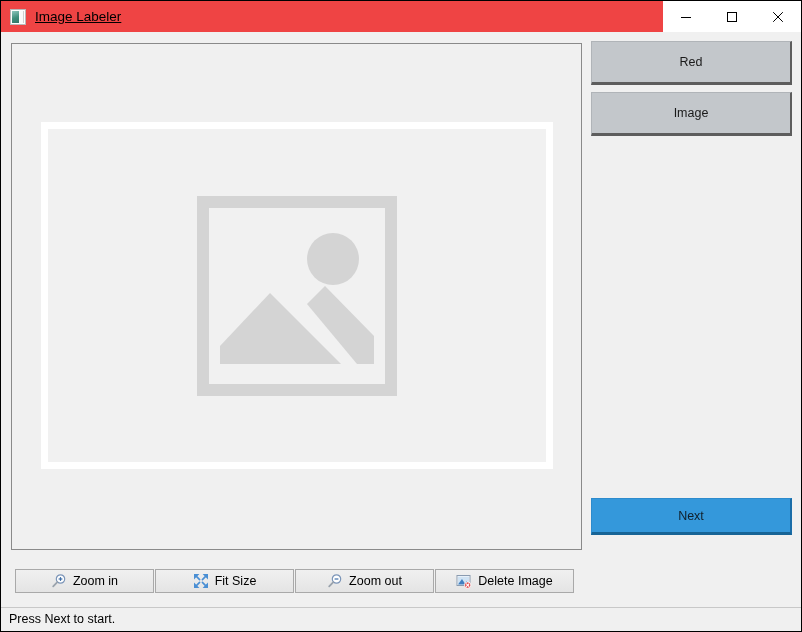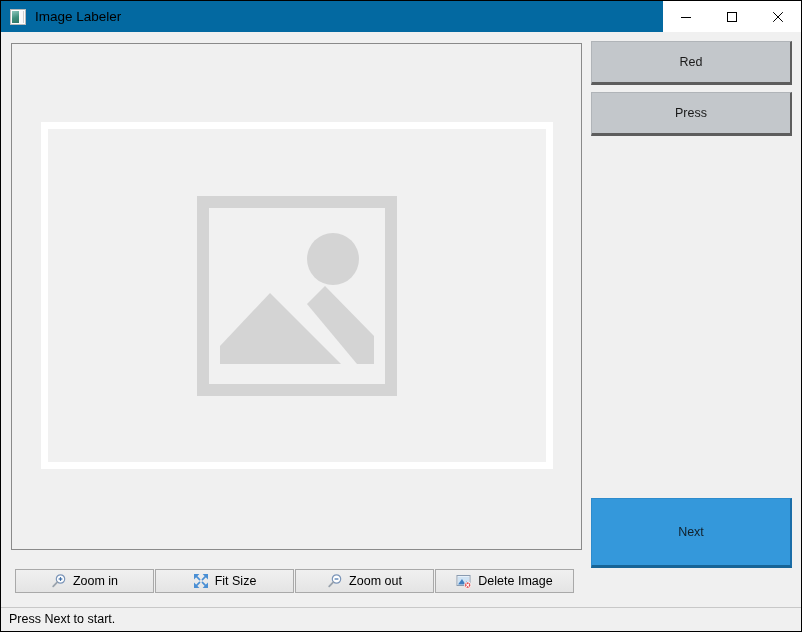--- a/index.html
+++ b/index.html
@@ -23,23 +23,24 @@
     border: 1px solid #000000;
     overflow: hidden;
   }
 
   
   #titlebar {
     position: absolute;
     left: 0; top: 0;
     width: 800px;
     height: 31px;
-    background: #0369a1;
-    display: flex;
-    align-items: center;
+    background: #ef4444;
+    display: flex;
+    align-items: center;
+    text-decoration: underline;
   }
 
   #app-icon {
     position: relative;
     width: 16px;
     height: 16px;
     margin-left: 9px;
     flex: 0 0 auto;
     background: #fdfdfd;
     border: 1px solid #b9b9b9;
@@ -142,21 +143,21 @@
     font-size: 12.5px;
     color: #1a1a1a;
     cursor: default;
   }
 
   #next-button {
     position: absolute;
     left: 590px;
     top: 497px;
     width: 201px;
-    height: 70px;
+    height: 37px;
     background: #3498db;
     border: 1px solid #2d8bcd;
     border-right: 2px solid #1a6da8;
     border-bottom: 3px solid #176496;
     display: flex;
     align-items: center;
     justify-content: center;
     font-size: 12.5px;
     color: #11202b;
     cursor: default;
@@ -258,21 +259,21 @@
         </svg>
       </div>
     </div>
   </div>
 
   <div id="label-buttons">
     <div class="label-btn">
       <span>Red</span>
     </div>
     <div class="label-btn">
-      <span>Press</span>
+      <span>Image</span>
     </div>
   </div>
 
   <div id="next-button">
     <span>Next</span>
   </div>
 
   <div id="toolbar">
 
     <div class="tool-btn">

